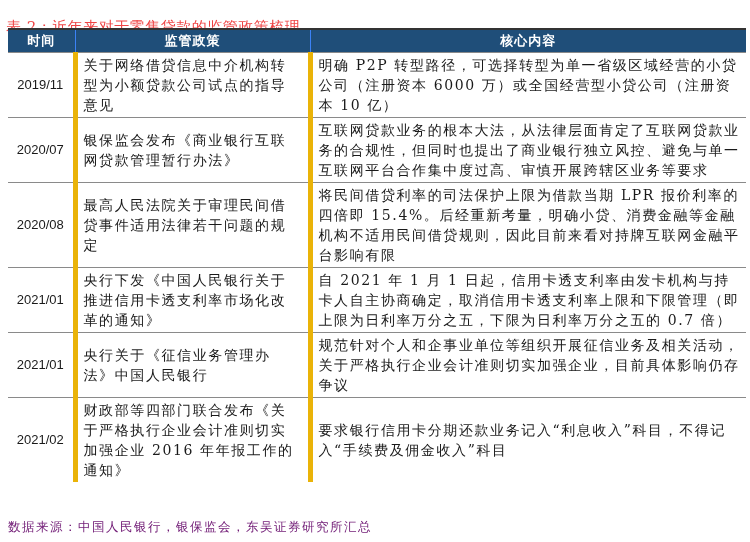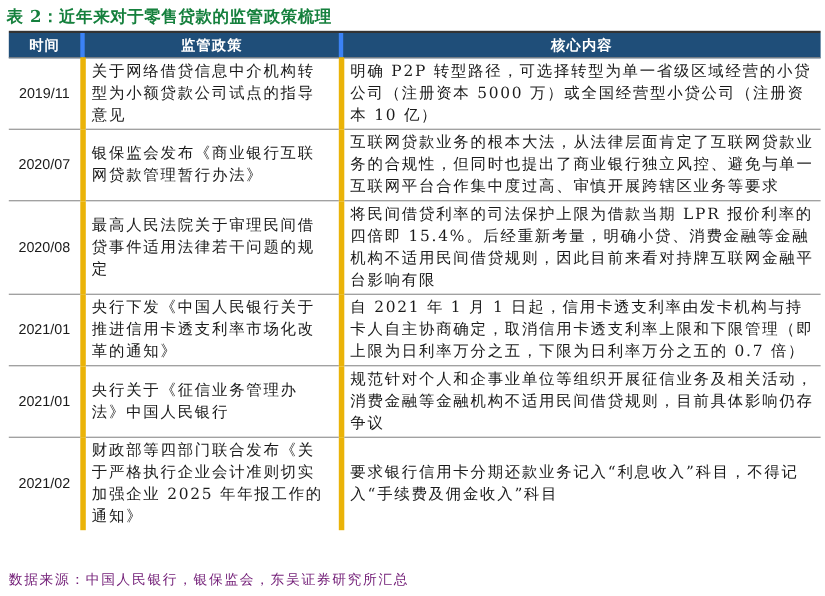--- a/index.html
+++ b/index.html
@@ -1,24 +1,24 @@
 <!DOCTYPE html>
 <html><head>
 <meta charset="utf-8">
 <style>
   html, body { margin: 0; padding: 0; background: #ffffff; }
   body { width: 750px; height: 542px; position: relative; overflow: hidden;
          font-family: "DejaVu Serif", "Liberation Serif", serif; color: #1a1a1a; }
-  .title { position: absolute; left: 6px; top: 4px; height: 22px; line-height: 22px;
-           font-size: 15px; font-weight: bold; color: #15803d; letter-spacing: 0.5px; }
+  .title { position: absolute; left: 6px; top: 16px; height: 22px; line-height: 22px;
+           font-size: 15px; font-weight: normal; color: #ef4444; letter-spacing: 0.5px; }
   .table { position: absolute; left: 8px; top: 28px; width: 738px;
            border-top: 2px solid #333; border-collapse: collapse; }
   table { border-collapse: collapse; width: 738px; table-layout: fixed; }
   th { background: #1f4e79; color: #ffffff; font-weight: bold; font-size: 13px;
-       height: 22px; padding: 0; text-align: center; border-left: 4px solid #3b82f6; letter-spacing: 1px; }
+       height: 22px; padding: 0; text-align: center; border-left: 1px solid #3b82f6; letter-spacing: 1px; }
   th:first-child { border-left: none; }
   td { font-size: 14px; line-height: 20px; padding: 2px 6px; vertical-align: middle;
        border-top: 1px solid #8a8a8a; border-left: 5px solid #eab308; letter-spacing: 1.6px; }
   td:first-child { border-left: none; text-align: center; font-family: "Liberation Sans", sans-serif;
                    font-size: 13px; letter-spacing: 0; margin-top: 16px; }
   tr.last td { border-bottom: 2px solid #333; }
   .source { position: absolute; left: 8px; top: 519px; font-size: 12.5px; letter-spacing: 1.5px; color: #701a75; }
 </style>
 </head>
 <body>
@@ -36,44 +36,44 @@
       <tr>
         <th>时间</th>
         <th>监管政策</th>
         <th>核心内容</th>
       </tr>
     </thead>
     <tbody>
       <tr style="height:47px">
         <td>2019/11</td>
         <td>关于网络借贷信息中介机构转型为小额贷款公司试点的指导意见</td>
-        <td>明确 P2P 转型路径，可选择转型为单一省级区域经营的小贷公司（注册资本 5000 万）或全国经营型小贷公司（注册资本 10 亿）</td>
+        <td>明确 P2P 转型路径，可选择转型为单一省级区域经营的小贷公司（注册资本 6000 万）或全国经营型小贷公司（注册资本 10 亿）</td>
       </tr>
       <tr style="height:59px">
         <td>2020/07</td>
         <td>银保监会发布《商业银行互联网贷款管理暂行办法》</td>
         <td>互联网贷款业务的根本大法，从法律层面肯定了互联网贷款业务的合规性，但同时也提出了商业银行独立风控、避免与单一互联网平台合作集中度过高、审慎开展跨辖区业务等要求</td>
       </tr>
       <tr style="height:85px">
         <td>2020/08</td>
         <td>最高人民法院关于审理民间借贷事件适用法律若干问题的规定</td>
         <td>将民间借贷利率的司法保护上限为借款当期 LPR 报价利率的四倍即 15.4%。后经重新考量，明确小贷、消费金融等金融机构不适用民间借贷规则，因此目前来看对持牌互联网金融平台影响有限</td>
       </tr>
       <tr style="height:65px">
         <td>2021/01</td>
         <td>央行下发《中国人民银行关于推进信用卡透支利率市场化改革的通知》</td>
         <td>自 2021 年 1 月 1 日起，信用卡透支利率由发卡机构与持卡人自主协商确定，取消信用卡透支利率上限和下限管理（即上限为日利率万分之五，下限为日利率万分之五的 0.7 倍）</td>
       </tr>
       <tr style="height:45px">
         <td>2021/01</td>
         <td>央行关于《征信业务管理办法》中国人民银行</td>
-        <td>规范针对个人和企事业单位等组织开展征信业务及相关活动，消费金融等金融机构不适用民间借贷规则，目前具体影响仍存争议</td>
+        <td>规范针对个人和企事业单位等组织开展征信业务及相关活动，关于严格执行企业会计准则切实加强企业，目前具体影响仍存争议</td>
       </tr>
       <tr style="height:62px">
         <td>2021/02</td>
-        <td>财政部等四部门联合发布《关于严格执行企业会计准则切实加强企业 2025 年年报工作的通知》</td>
+        <td>财政部等四部门联合发布《关于严格执行企业会计准则切实加强企业 2016 年年报工作的通知》</td>
         <td>要求银行信用卡分期还款业务记入“利息收入”科目，不得记入“手续费及佣金收入”科目</td>
       </tr>
     </tbody>
   </table>
 </div>
 
 <div class="source">数据来源：中国人民银行，银保监会，东吴证券研究所汇总</div>
 
 </body></html>

